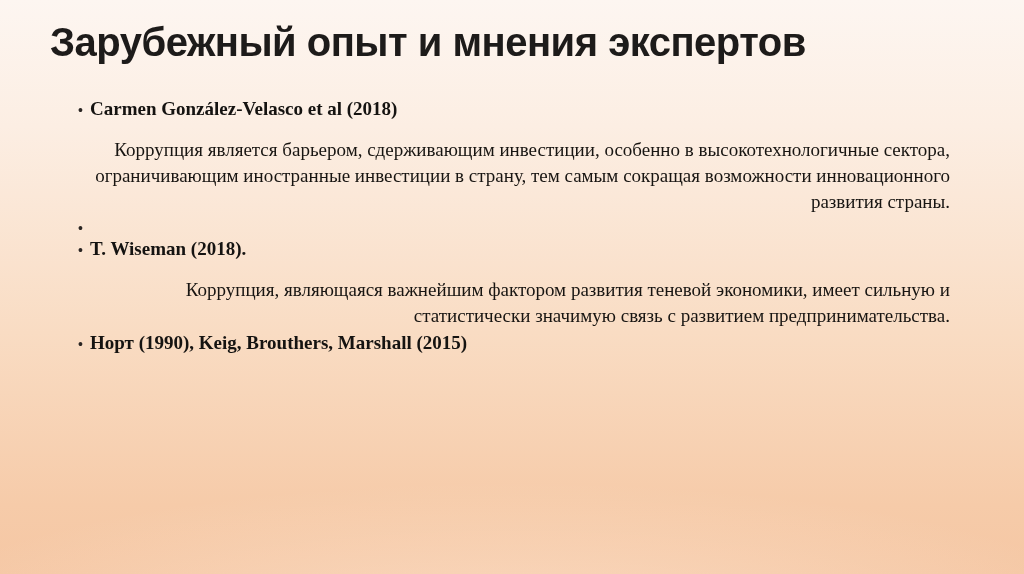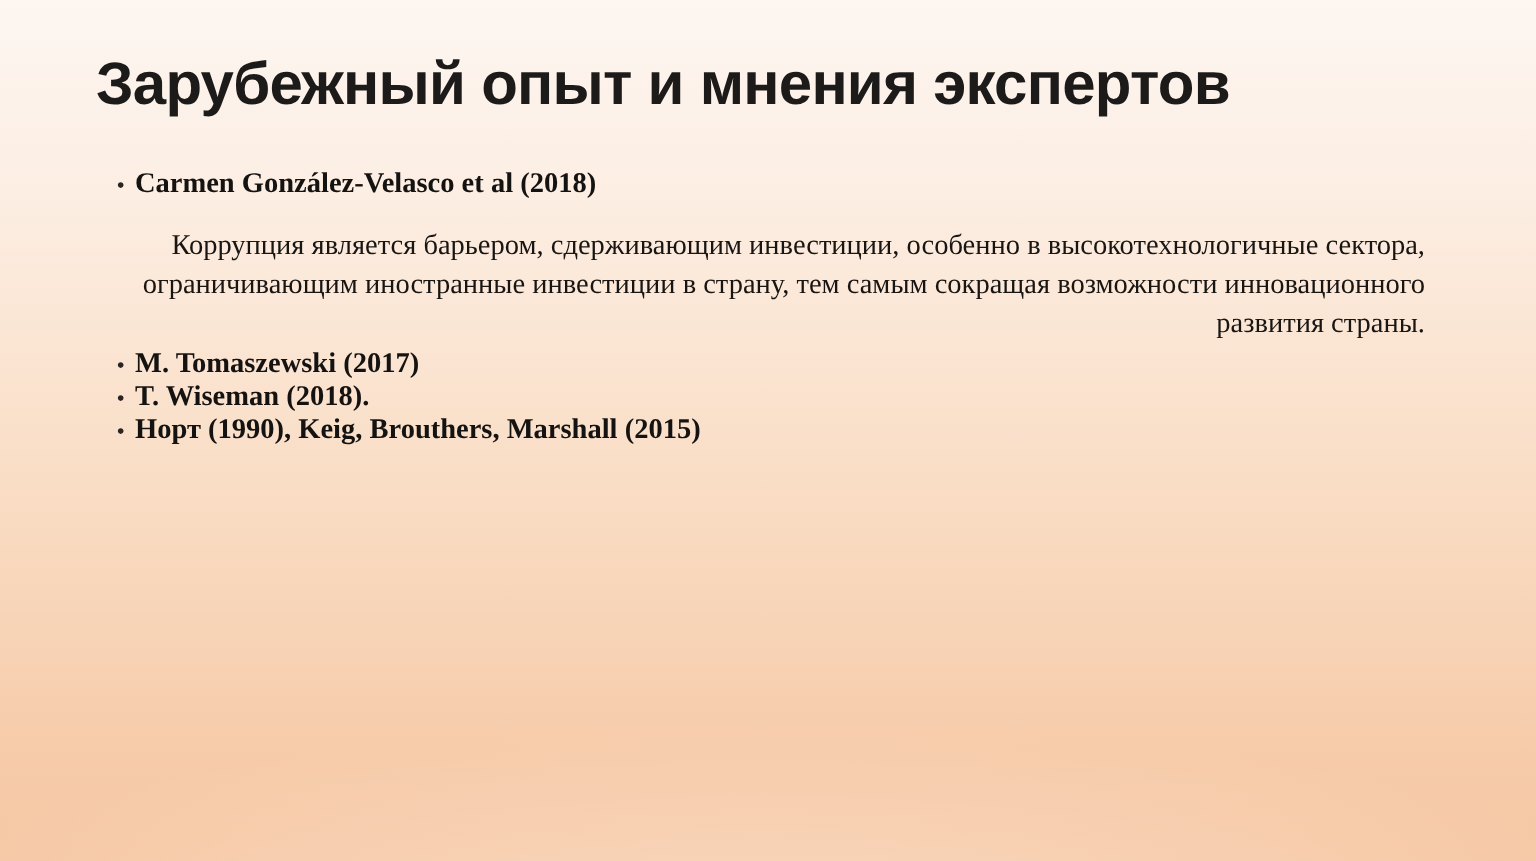--- a/index.html
+++ b/index.html
@@ -12,21 +12,21 @@
     width: 1024px;
     height: 574px;
     overflow: hidden;
     background:
       radial-gradient(ellipse 90% 40% at 50% 112%, rgba(255,236,220,0.55), rgba(255,236,220,0) 70%),
       linear-gradient(180deg, #fdf6f1 0%, #fceee3 22%, #f9dcc3 58%, #f6cba9 88%, #f5c7a4 100%);
     font-family: "Liberation Serif", serif;
     color: #161413;
   }
   .slide-title {
-    margin: 16px;
+    margin: 2px;
     padding: 17px 40px 0 48px;
     font-family: "Liberation Sans", sans-serif;
     font-size: 40px;
     line-height: 47px;
     font-weight: 600;
     letter-spacing: -0.5px;
     color: #1d1b1a;
     white-space: nowrap;
   }
   .content {
@@ -70,27 +70,27 @@
   <div class="content">
 
     <div class="entry-heading">
       <span class="bullet-marker">•</span>
       <span>Carmen González-Velasco et al (2018)</span>
     </div>
     <p class="entry-para">Коррупция является барьером, сдерживающим инвестиции, особенно в высокотехнологичные сектора, ограничивающим иностранные инвестиции в страну, тем самым сокращая возможности инновационного развития страны.</p>
 
     <div class="entry-heading">
       <span class="bullet-marker">•</span>
-      <span>M. Tomaszewski (2017)</span>
     </div>
 
     <div class="entry-heading">
       <span class="bullet-marker">•</span>
       <span>T. Wiseman (2018).</span>
     </div>
+    <p class="entry-para">Коррупция, являющаяся важнейшим фактором развития теневой экономики, имеет сильную и статистически значимую связь с развитием предпринимательства.</p>
 
     <div class="entry-heading">
       <span class="bullet-marker">•</span>
       <span>Норт (1990), Keig, Brouthers, Marshall (2015)</span>
     </div>
 
   </div>
 </div>
 
 </body></html>

